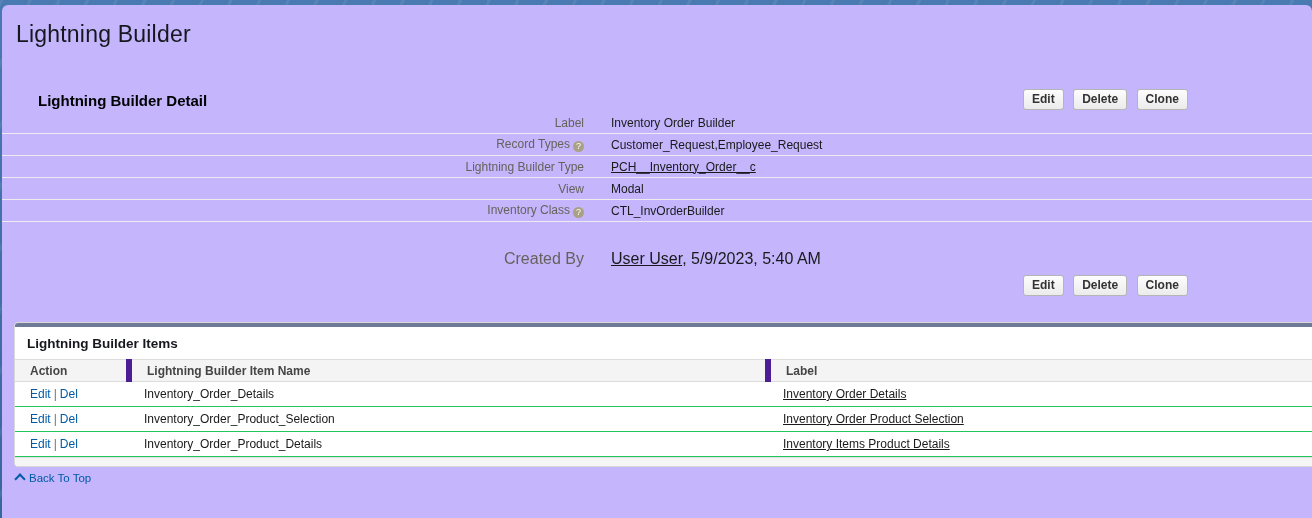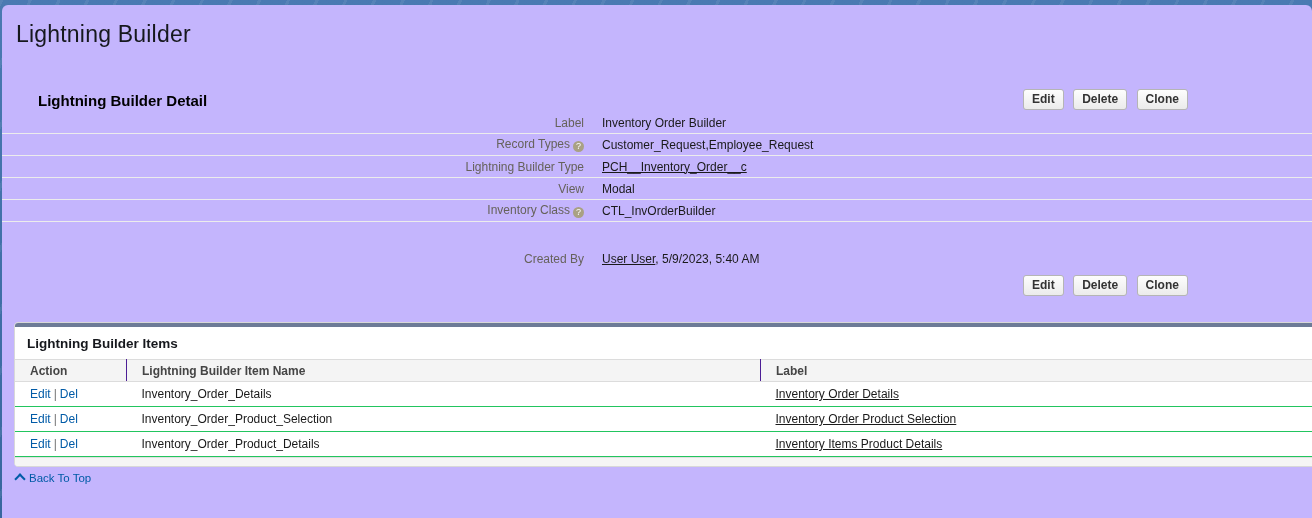--- a/index.html
+++ b/index.html
@@ -37,44 +37,44 @@
     font-family:"Liberation Sans",sans-serif;
   }
   .field-rows{position:absolute;left:0;right:0;top:107px;}
   .frow{
     display:flex;align-items:center;height:21px;
     border-bottom:1px solid #ececec;font-size:12px;
   }
   .flabel{
     flex:0 0 582px;text-align:right;color:#66625b;
   }
-  .fvalue{padding-left:18px;color:#1a1a1a;}
+  .fvalue{padding-left:18px;color:#1a1a1a;margin-left:9px;}
   .help{
     display:inline-block;width:11px;height:11px;margin-left:3px;
     border-radius:50%;background:#a9a184;color:#fff;
     font-size:9px;line-height:11px;text-align:center;
     vertical-align:-1px;cursor:pointer;
   }
   .created-row{
     position:absolute;left:0;right:0;top:243px;
-    display:flex;align-items:center;font-size:12px;height:21px;
+    display:flex;align-items:center;font-size:16px;height:21px;
   }
   .dark-link{color:#1a1a1a;text-decoration:underline;cursor:pointer;}
   .items-panel{
     position:absolute;left:12px;top:317px;width:1308px;
     background:#fff;border:1px solid #d8d8d8;border-radius:4px;
   }
   .panel-topbar{height:4px;background:#6d7b97;border-radius:3px 3px 0 0;}
   .panel-header{
     padding:9px 12px 8px;font-size:13.5px;font-weight:bold;color:#16181d;
   }
   table.items{width:100%;border-collapse:collapse;font-size:12px;table-layout:fixed;}
   table.items th{
     background:#f4f4f4;border-top:1px solid #dcdcdc;border-bottom:1px solid #dcdcdc;
-    border-right:1px solid #4c1d95;
+    border-right:6px solid #4c1d95;
     text-align:left;font-weight:bold;color:#454545;
     height:21px;padding:0 0 0 15px;
   }
   table.items th:last-child{border-right:none;}
   table.items td{
     height:24px;border-bottom:1px solid #22c55e;
     padding:0 0 0 15px;color:#1a1a1a;vertical-align:middle;
   }
   .col-action{width:96px;}
   .col-name{width:618px;}

